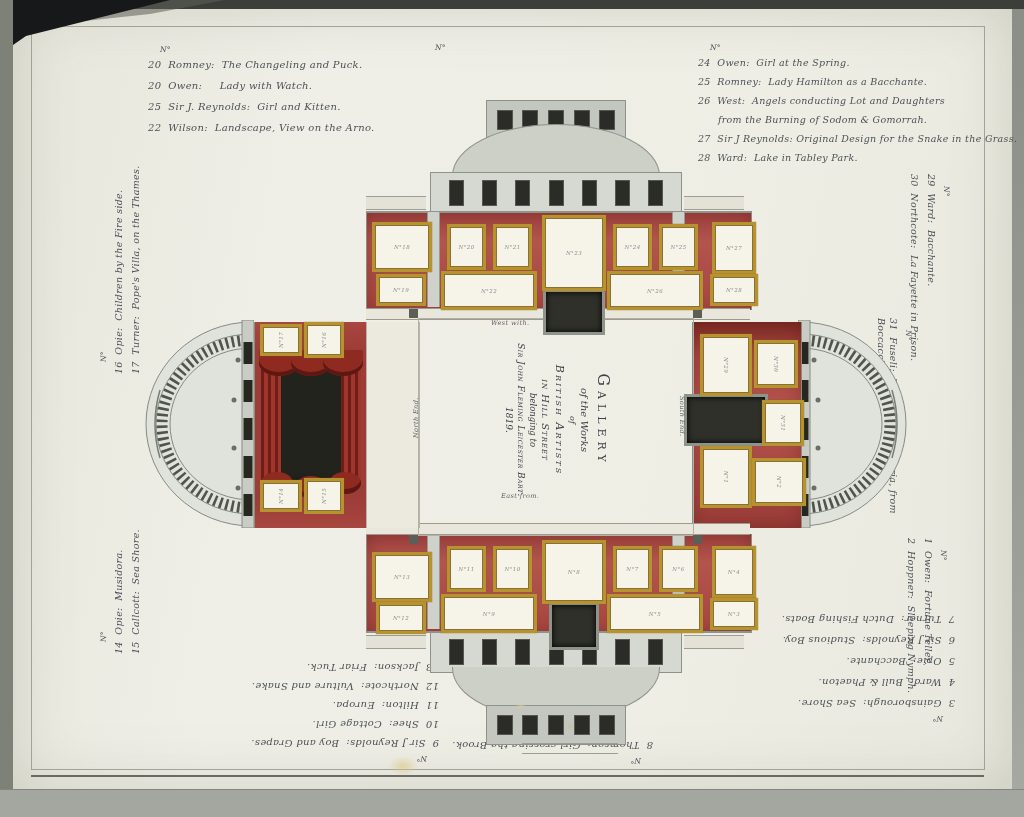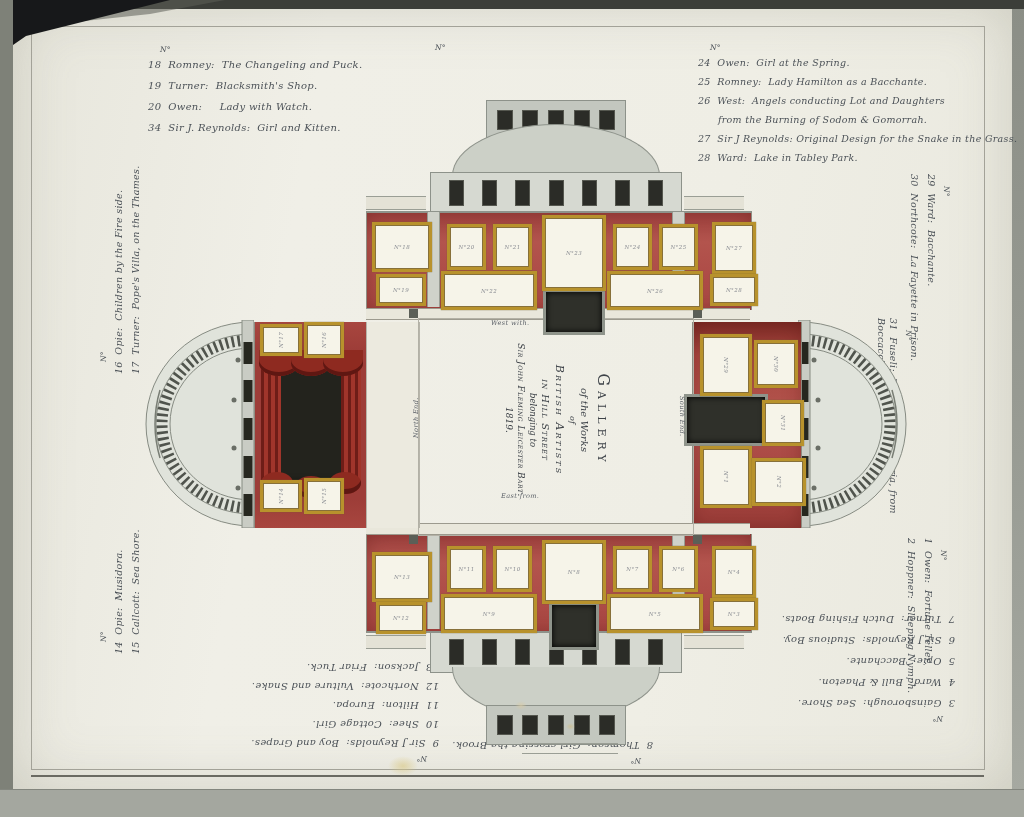--- a/index.html
+++ b/index.html
@@ -116,21 +116,21 @@
   .s3{left:553px;top:717px;width:9px;height:7px;background:radial-gradient(closest-side,rgba(205,190,140,.7),rgba(205,190,140,0));}
 </style>
 </head>
 <body>
 
 <div class="scan">
   <div class="paper">
     <div class="plate"></div>
     <div class="bline"></div>
 
-    <div class="list top-left"><div class="hdr">N°</div><div class="ln">18  Romney:  The Changeling and Puck.</div><div class="ln">19  Turner:  Blacksmith's Shop.</div><div class="ln">20  Owen:     Lady with Watch.</div><div class="ln">34  Sir J. Reynolds:  Girl and Kitten.</div></div>
+    <div class="list top-left"><div class="hdr">N°</div><div class="ln">20  Romney:  The Changeling and Puck.</div><div class="ln">20  Owen:     Lady with Watch.</div><div class="ln">25  Sir J. Reynolds:  Girl and Kitten.</div><div class="ln">22  Wilson:  Landscape, View on the Arno.</div></div>
     <div class="list top-center"><div class="hdr">N°</div></div>
     <div class="list top-right"><div class="hdr">N°</div><div class="ln">24  Owen:  Girl at the Spring.</div><div class="ln">25  Romney:  Lady Hamilton as a Bacchante.</div><div class="ln">26  West:  Angels conducting Lot and Daughters</div><div class="ln">      from the Burning of Sodom &amp; Gomorrah.</div><div class="ln">27  Sir J Reynolds: Original Design for the Snake in the Grass.</div><div class="ln">28  Ward:  Lake in Tabley Park.</div></div>
     <div class="list vlist left-upper"><div class="hdr">N°</div><div class="ln">16  Opie:  Children by the Fire side.</div><div class="ln">17  Turner:  Pope's Villa, on the Thames.</div></div>
     <div class="list vlist left-lower"><div class="hdr">N°</div><div class="ln">14  Opie:  Musidora.</div><div class="ln">15  Callcott:  Sea Shore.</div></div>
     <div class="list vlist right-upper"><div class="hdr">N°</div><div class="ln">29  Ward:  Bacchante.</div><div class="ln">30  Northcote:  La Fayette in Prison.</div></div>
     <div class="list vlist right-middle"><div class="hdr">N°</div><div class="ln">31  Fuseli:  Theodore &amp; Honoria, from Boccaccio.</div></div>
     <div class="list vlist right-lower"><div class="hdr">N°</div><div class="ln">1  Owen:  Fortune Teller.</div><div class="ln">2  Hoppner:  Sleeping Nymph.</div></div>
     <div class="list bottom-left"><div class="hdr">N°</div><div class="ln">9  Sir J Reynolds:  Boy and Grapes.</div><div class="ln">10  Shee:  Cottage Girl.</div><div class="ln">11  Hilton:  Europa.</div><div class="ln">12  Northcote:  Vulture and Snake.</div><div class="ln">13  Jackson:  Friar Tuck.</div></div>
     <div class="list bottom-center"><div class="hdr">N°</div><div class="ln">8  Thomson:  Girl crossing the Brook.</div></div>
     <div class="list bottom-right"><div class="hdr">N°</div><div class="ln">3  Gainsborough:  Sea Shore.</div><div class="ln">4  Ward:  Bull &amp; Phaeton.</div><div class="ln">5  Opie:  Bacchante.</div><div class="ln">6  Sir J Reynolds:  Studious Boy.</div><div class="ln">7  Turner:  Dutch Fishing Boats.</div></div>

